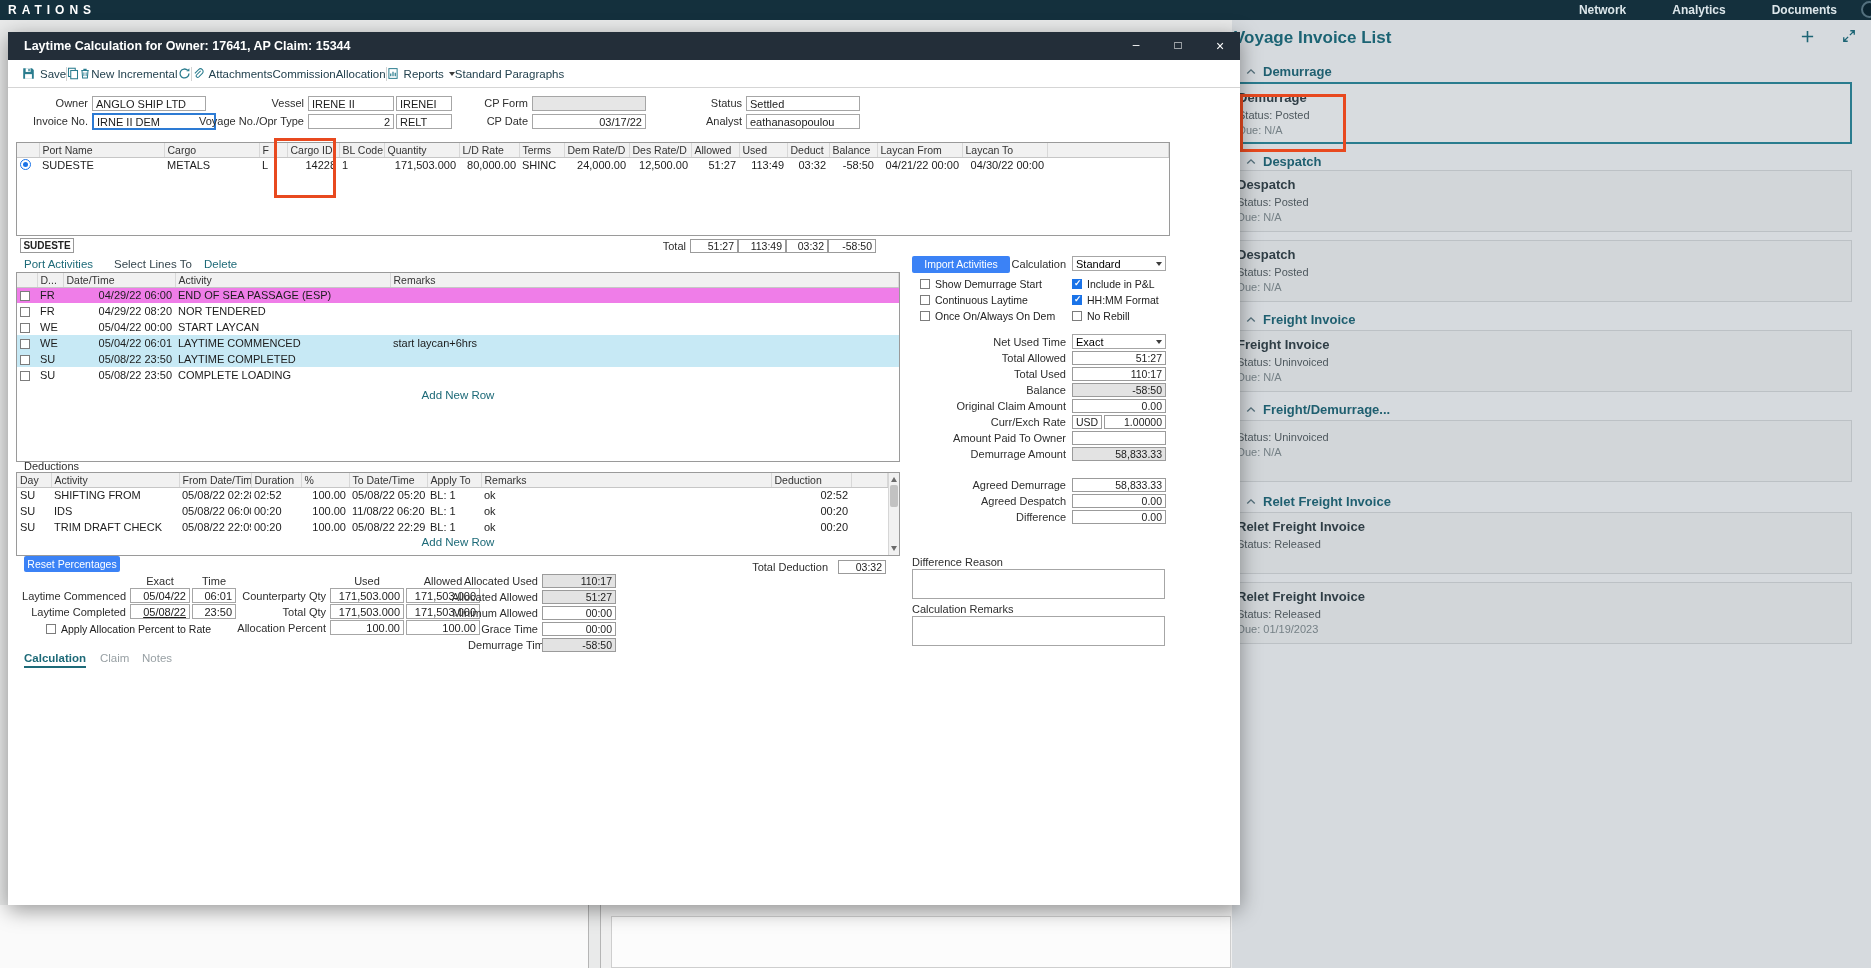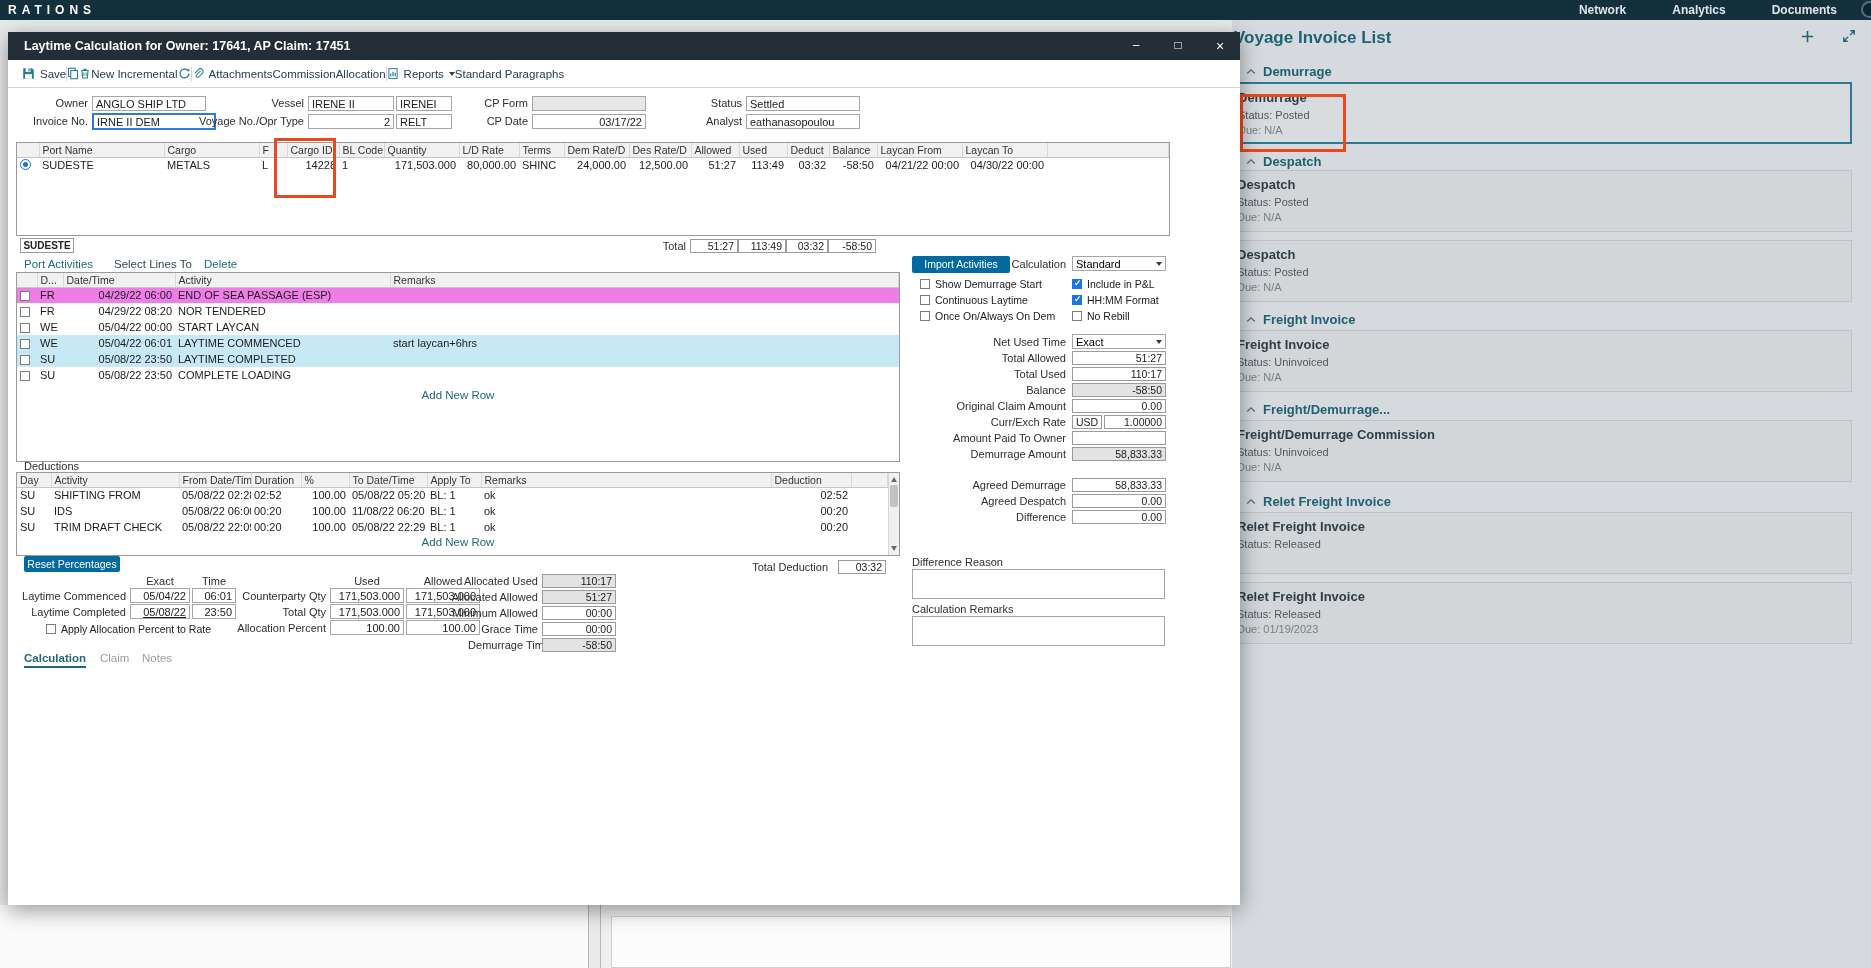--- a/index.html
+++ b/index.html
@@ -56,21 +56,21 @@
 .cb{display:inline-block;width:10px;height:10px;border:1px solid #7c7c7c;background:#fff;vertical-align:middle;position:relative;cursor:pointer;flex:none}
 .cb.on{background:#1a73e8;border-color:#1a73e8}
 .cb.on::after{content:"\2713";position:absolute;left:1px;top:-2px;color:#fff;font-size:9px;font-weight:bold}
 .radio{width:11px;height:11px;border:1px solid #777;border-radius:50%;background:#fff;position:relative;display:inline-block;cursor:pointer}
 .radio.on{border-color:#1a73e8}
 .radio.on::after{content:"";position:absolute;left:2px;top:2px;width:5px;height:5px;border-radius:50%;background:#1a73e8}
 .cbrow{position:absolute;display:flex;align-items:center;gap:5px;font-size:10.5px;color:#222;white-space:nowrap}
 .valbox{position:absolute;height:14px;border:1px solid #9b9b9b;background:#fff;font-size:10.5px;line-height:12px;text-align:right;padding:0 3px;color:#1c1c1c}
 .valbox.ro{background:#e3e3e3}
 .link{position:absolute;font-size:11.5px;color:#1d6a78;cursor:pointer;white-space:nowrap}
-.btn-teal{position:absolute;background:#0369a1;color:#fff;font-size:10.5px;text-align:center;border-radius:2px;cursor:pointer}
+.btn-teal{position:absolute;background:#3b82f6;color:#fff;font-size:10.5px;text-align:center;border-radius:2px;cursor:pointer}
 .porttab{position:absolute;border:1px solid #999;background:#fff;font-size:10px;font-weight:bold;color:#222;text-align:center;line-height:13px;cursor:pointer}
 textarea.ta{position:absolute;border:1px solid #a6a6a6;resize:none;font-family:"Liberation Sans",sans-serif;font-size:11px;background:#fff}
 .btab{position:absolute;font-size:11.5px;cursor:pointer;white-space:nowrap}
 .btab.active{color:#1d6a78;font-weight:bold;border-bottom:2px solid #1d6a78;padding-bottom:2px}
 .btab.inactive{color:#98a0a4}
 
 .vscroll{position:absolute;right:0;top:0;bottom:0;width:11px;background:#f1f1f1;border-left:1px solid #d6d6d6}
 .tri-up{position:absolute;left:2px;top:4px;width:0;height:0;border-left:3.5px solid transparent;border-right:3.5px solid transparent;border-bottom:5px solid #6b6b6b}
 .tri-down{position:absolute;left:2px;bottom:4px;width:0;height:0;border-left:3.5px solid transparent;border-right:3.5px solid transparent;border-top:5px solid #6b6b6b}
 .thumb{position:absolute;left:1px;width:8px;background:#c2c2c2;border-radius:2px}
@@ -151,21 +151,20 @@
     <div class="cd">Due: N/A</div>
   </div>
 
   <div class="sb-group" style="left:14px;top:382px">
     <svg width="10" height="7" viewBox="0 0 12 8">
         <path d="M1.5 6.5 6 2l4.5 4.5" fill="none" stroke="#55707c" stroke-width="1.6"></path>
       </svg>
     <span class="glabel">Freight/Demurrage...</span>
   </div>
   <div class="sb-card" style="top:400px">
-    <div class="ct">Freight/Demurrage Commission</div>
     <div class="cs">Status: Uninvoiced</div>
     <div class="cd">Due: N/A</div>
   </div>
 
   <div class="sb-group" style="left:14px;top:474px">
     <svg width="10" height="7" viewBox="0 0 12 8">
         <path d="M1.5 6.5 6 2l4.5 4.5" fill="none" stroke="#55707c" stroke-width="1.6"></path>
       </svg>
     <span class="glabel">Relet Freight Invoice</span>
   </div>
@@ -176,21 +175,21 @@
   <div class="sb-card" style="top:562px">
     <div class="ct">Relet Freight Invoice</div>
     <div class="cs">Status: Released</div>
     <div class="cd">Due: 01/19/2023</div>
   </div>
 </div>
 
 <div class="dialog">
 
   <div class="titlebar">
-    <div class="t">Laytime Calculation for Owner: 17641, AP Claim: 17451</div>
+    <div class="t">Laytime Calculation for Owner: 17641, AP Claim: 15344</div>
     <div class="wbtn" style="right:96px">–</div>
     <div class="wbtn" style="right:54px">□</div>
     <div class="wbtn" style="right:12px;font-size:14px">×</div>
   </div>
 
   <div class="toolbar">
     <div class="tbi">
       <svg width="13" height="13" viewBox="0 0 16 16">
           <path d="M1.5 1.5h10.8l2.2 2.2v10.8H1.5z" fill="#2a7c8e"></path>
           <rect x="4.5" y="1.5" width="6" height="4.6" fill="#fff"></rect>

